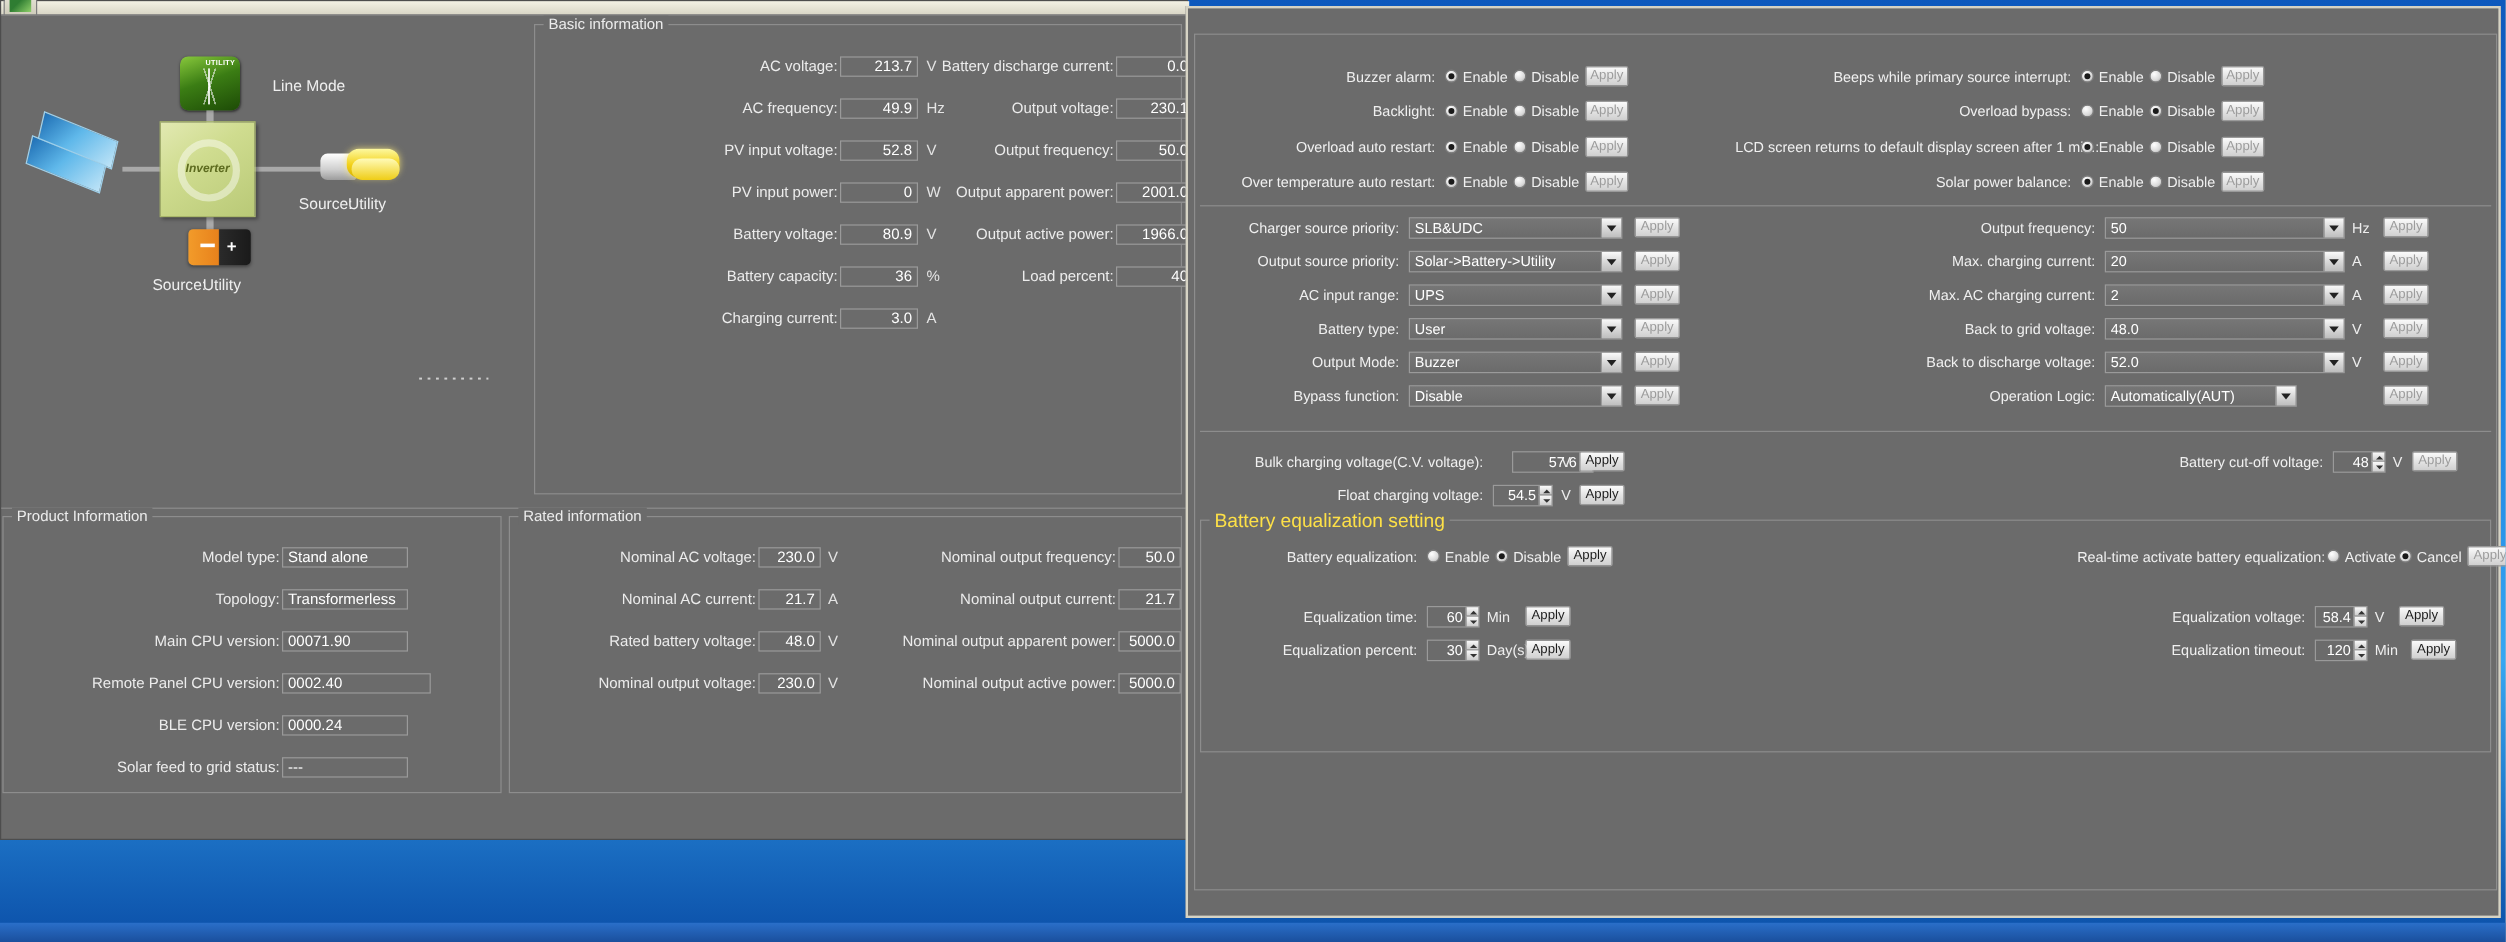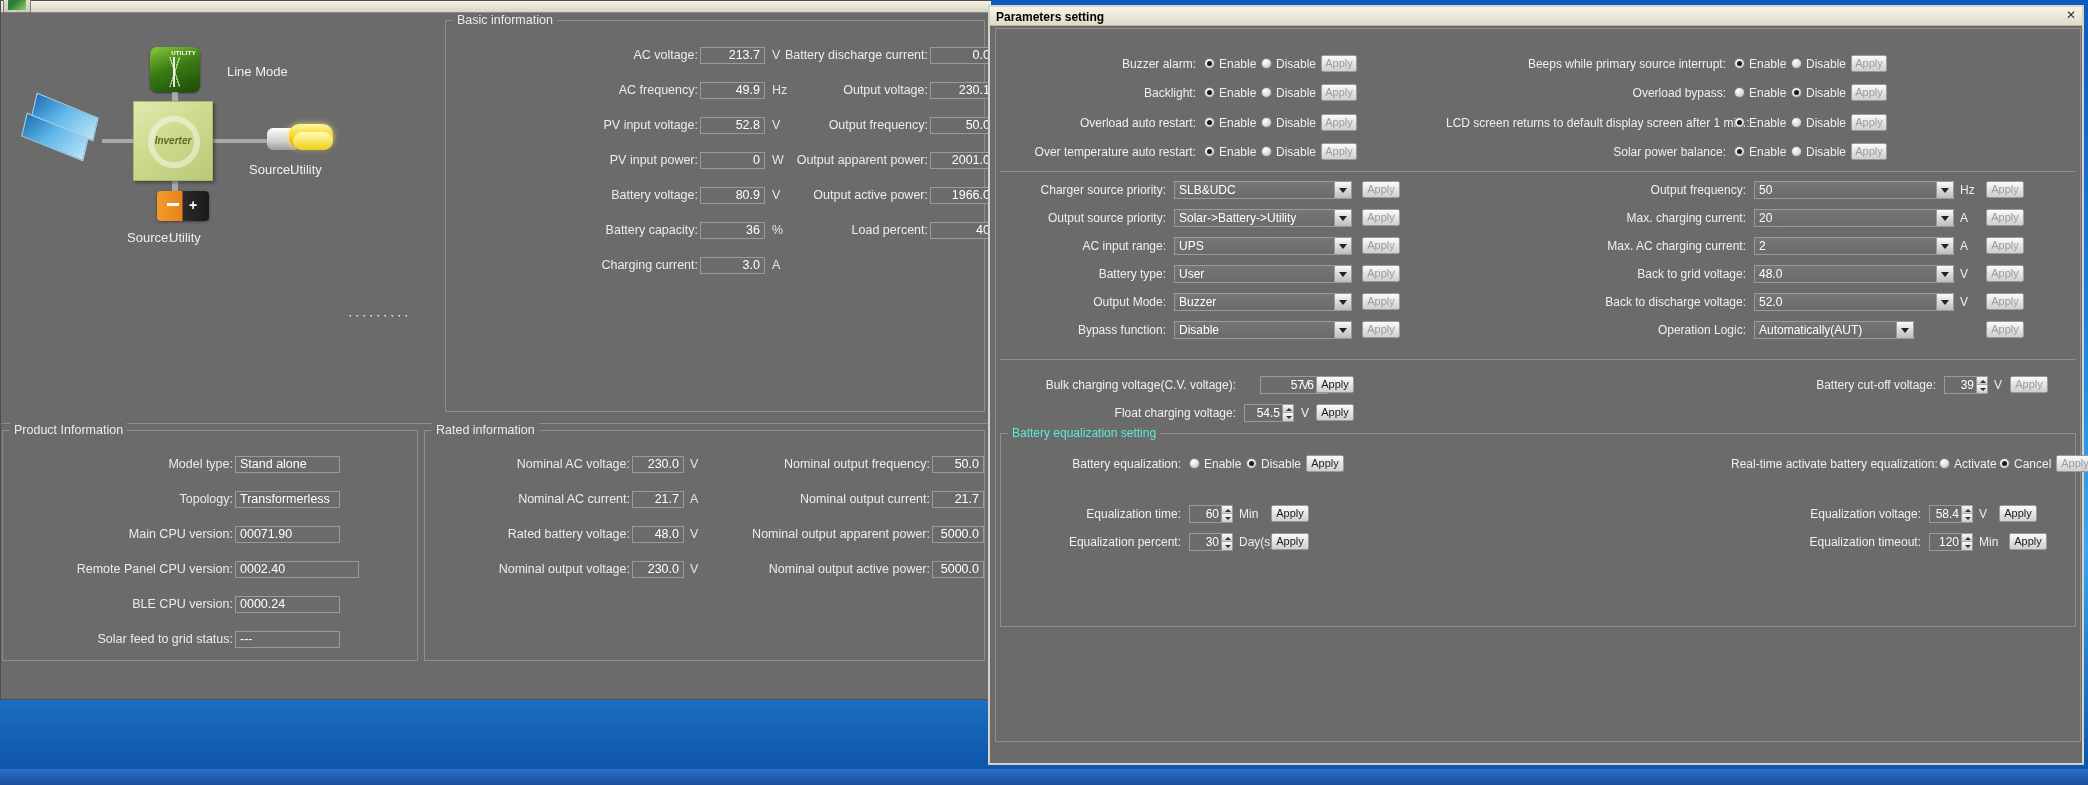--- a/index.html
+++ b/index.html
@@ -186,21 +186,21 @@
     background:linear-gradient(180deg,#fafafa,#ccc);border-left:1px solid #9a9a9a;
   }
   .spin .up{top:0;border-bottom:1px solid #aaa;}
   .spin .dn{top:8px;}
   .spin .up::after{content:"";position:absolute;left:2.5px;top:2.5px;border-left:3px solid transparent;border-right:3px solid transparent;border-bottom:3px solid #333;}
   .spin .dn::after{content:"";position:absolute;left:2.5px;top:2.5px;border-left:3px solid transparent;border-right:3px solid transparent;border-top:3px solid #333;}
   .punit{position:absolute;top:2px;font-size:12px;color:#eee;}
   .dlgpanel{position:absolute;border:1px solid #8d8d8d;}
   .dlgpanel > .legend{
     position:absolute;top:-8px;left:7px;background:#6b6b6b;padding:0 4px;
-    font-size:12px;color:#5eead4;white-space:nowrap;
+    font-size:16px;color:#fde047;white-space:nowrap;
   }
   .hrule{position:absolute;height:1px;background:#8d8d8d;}
   #dotted{position:absolute;left:346px;top:312px;width:60px;height:5px;
     background-image:radial-gradient(circle,#cfcfcf 1px, transparent 1px);
     background-size:7px 5px;}
   #taskbar{position:absolute;left:0;bottom:0;width:100%;height:16px;
     background:linear-gradient(180deg,#2a6fc9,#1a4f9d);}
 </style>
 </head>
 <body>
@@ -394,24 +394,20 @@
     </div>
     <div class="row" style="left:230px;top:130px;width:275px">
       <div class="lbl" style="width:273px">Nominal output active power:</div>
       <div class="val" style="left:277px;width:52px">5000.0</div>
       <div class="unit" style="left:335px">W</div>
     </div>
   </div>
 </div>
 
 <div id="dlg">
-  <div id="dlg-title">
-    <div class="t">Parameters setting</div>
-    <div id="dlg-close-x">✕</div>
-  </div>
 
   <div id="dlg-body">
 
     <div class="row" style="left:0px;top:26px;width:200px">
       <div class="plabel" style="left:0;width:200px">Buzzer alarm:</div>
       <div class="radio on" style="left:208px"></div>
       <div class="rtext" style="left:223px">Enable</div>
       <div class="radio" style="left:265px"></div>
       <div class="rtext" style="left:280px">Disable</div>
       <div class="btn" style="left:325px;width:36px">Apply</div>
@@ -598,21 +594,21 @@
         <div class="up"></div>
         <div class="dn"></div>
       </div>
       <div class="punit" style="left:305px">V</div>
       <div class="btn enabled" style="left:320px;width:38px">Apply</div>
     </div>
 
     <div class="row" style="left:770px;top:347px;width:170px">
       <div class="plabel" style="left:0;width:170px">Battery cut-off voltage:</div>
       <div class="spin" style="left:178px;width:44px">
-        <div class="txt">39</div>
+        <div class="txt">48</div>
         <div class="up"></div>
         <div class="dn"></div>
       </div>
       <div class="punit" style="left:228px">V</div>
       <div class="btn" style="left:244px;width:38px">Apply</div>
     </div>
 
     <div class="dlgpanel" style="left:4px;top:404px;width:1076px;height:194px">
       <div class="legend">Battery equalization setting</div>
 

